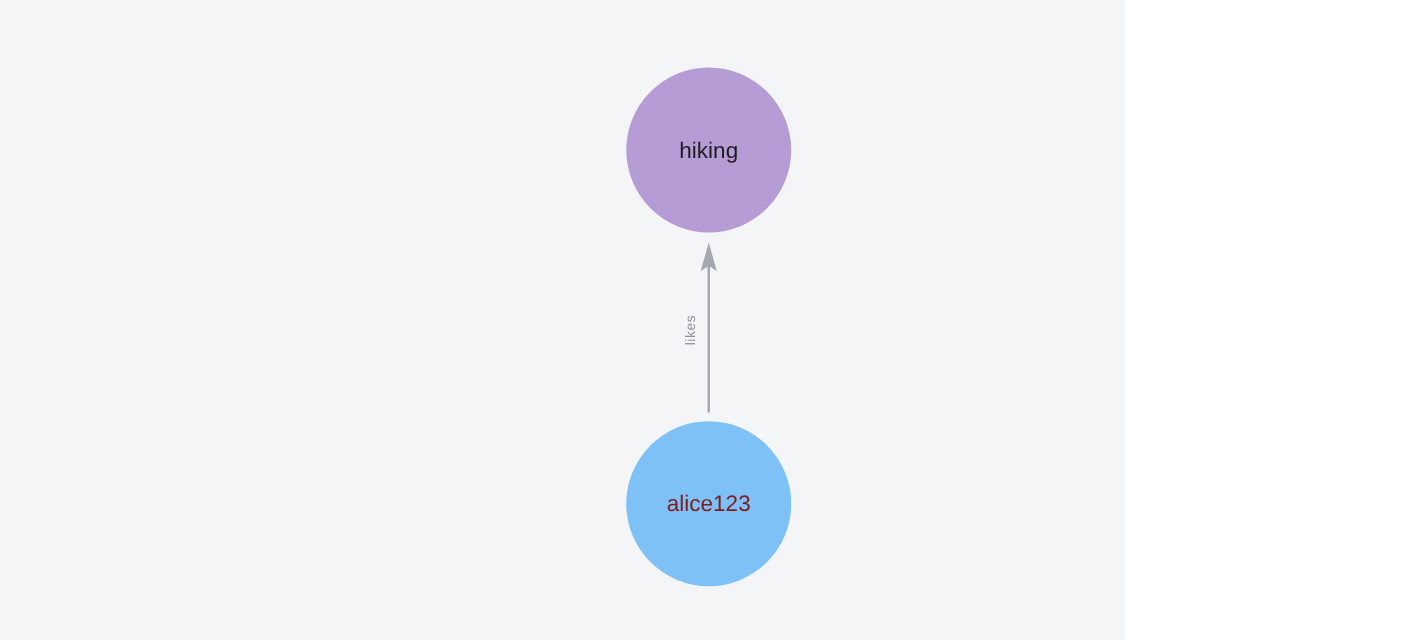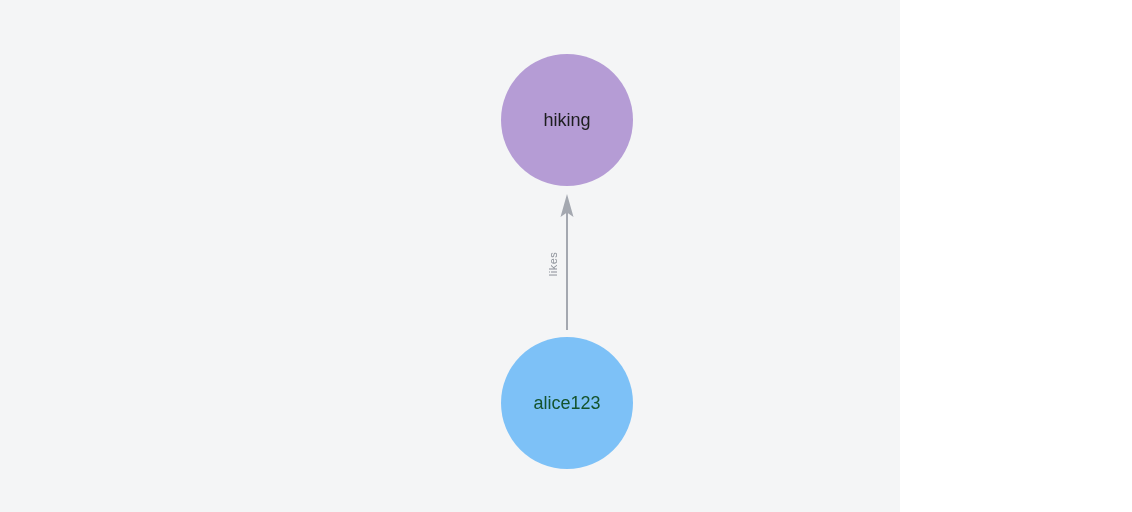--- a/index.html
+++ b/index.html
@@ -61,16 +61,16 @@
     <polygon points="567,194 560.5,217 567,212.5 573.5,217" style="fill: rgb(164, 168, 176);"></polygon>
   </svg>
 
   <div class="node node-topic" style="background-color: rgb(181, 156, 213);">
     <span class="node-label" style="color: rgb(29, 29, 31);">hiking</span>
   </div>
 
   <span class="edge-label" style="color: rgb(141, 146, 154);">likes</span>
 
   <div class="node node-person" style="background-color: rgb(125, 193, 247);">
-    <span class="node-label" style="color: #14532d;">alice123</span>
+    <span class="node-label" style="color: #7f1d1d;">alice123</span>
   </div>
 
 </div>
 
 </body></html>

